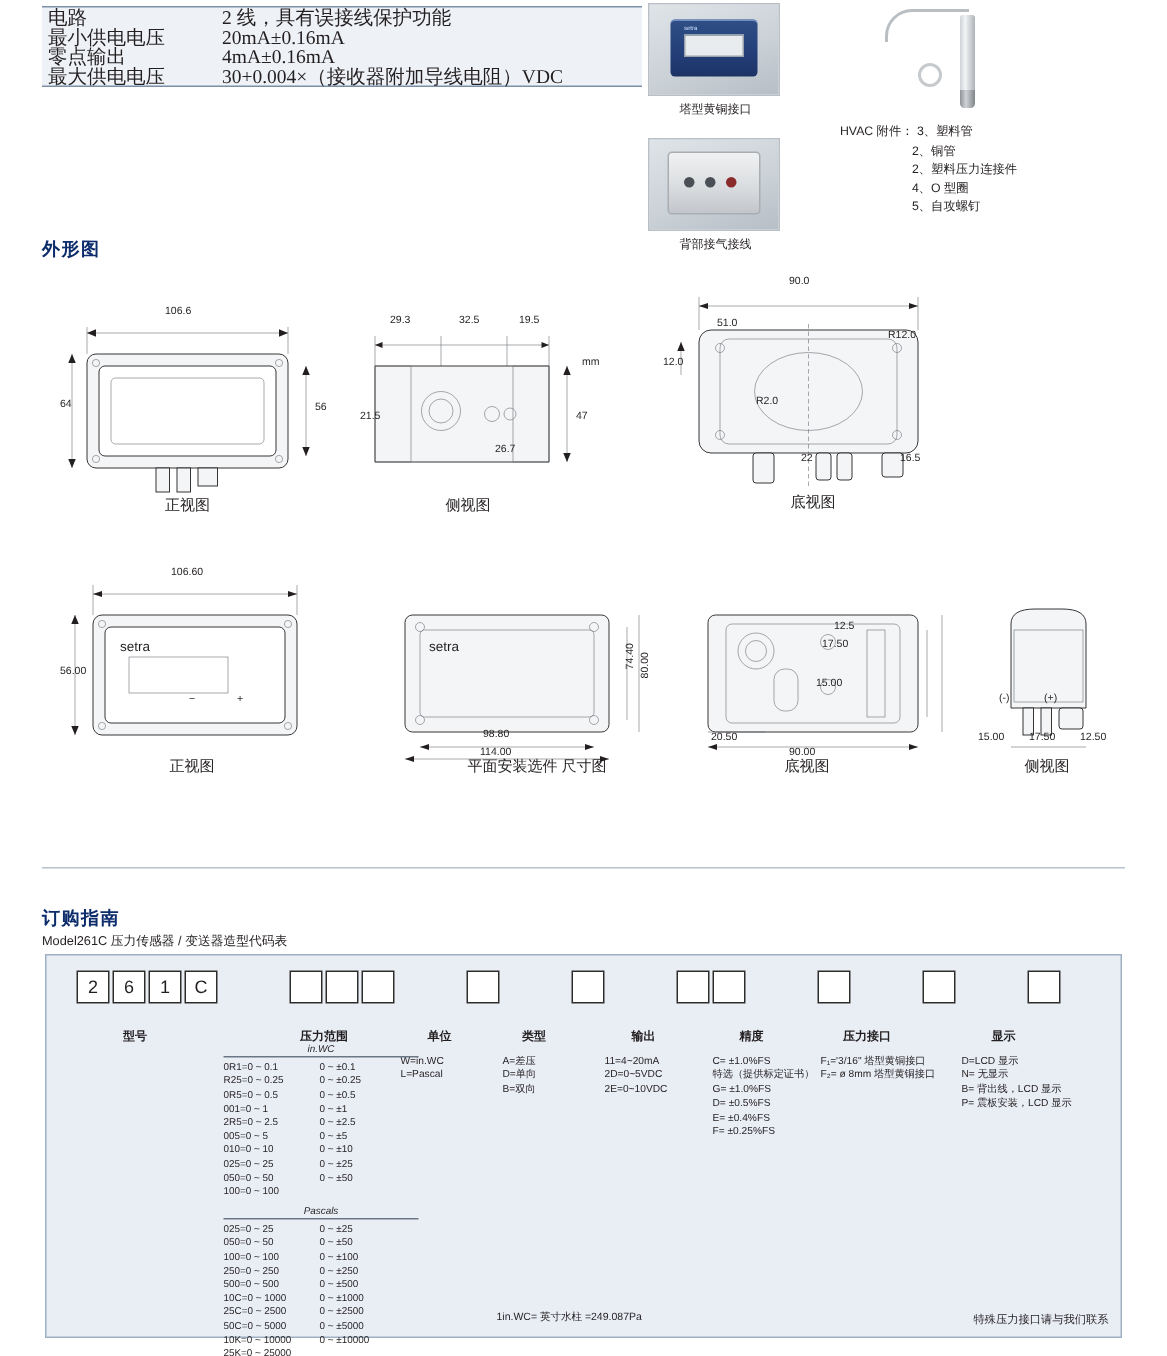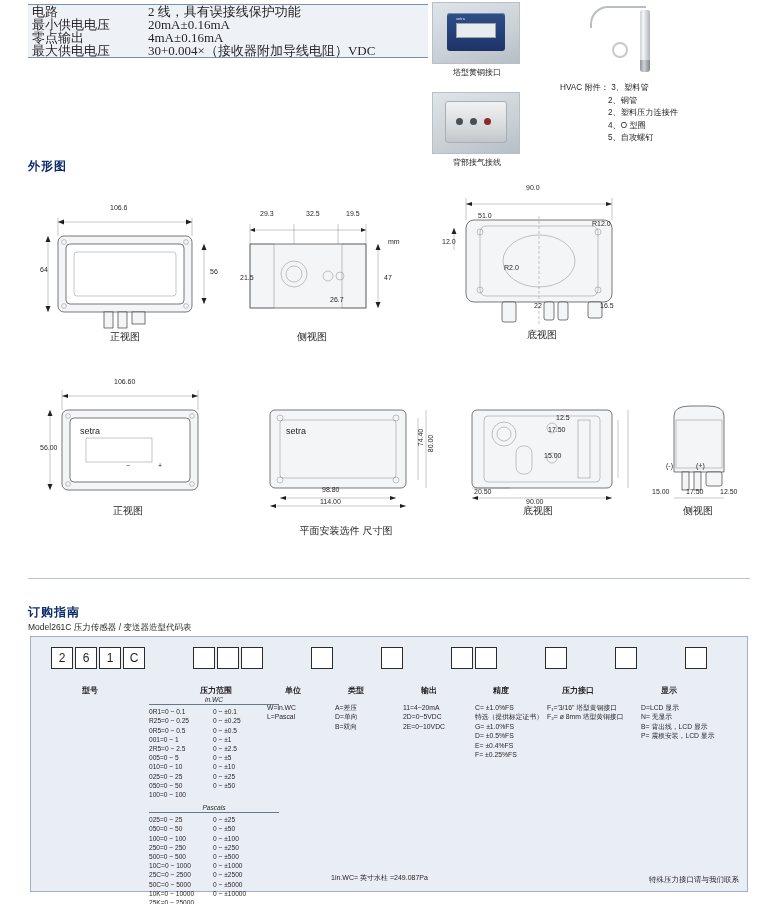--- a/index.html
+++ b/index.html
@@ -389,21 +389,21 @@
       <line class="ln-thin" x1="24" y1="130" x2="160" y2="130"></line>
       <polygon points="24,130 30,128 30,132" fill="#231f20"></polygon>
       <polygon points="160,130 154,128 154,132" fill="#231f20"></polygon>
       <line class="ln-thin" x1="172" y1="42" x2="172" y2="104"></line>
       <line class="ln-thin" x1="180" y1="34" x2="180" y2="112"></line>
     </svg>
     <div class="dim" style="position:absolute; left:76px; top:110px;">98.80</div>
     <div class="dim" style="position:absolute; left:74px; top:122px;">114.00</div>
     <div class="dim" style="position:absolute; left:166px; top:58px; transform:rotate(-90deg);">74.40</div>
     <div class="dim" style="position:absolute; left:176px; top:64px; transform:rotate(-90deg);">80.00</div>
-    <div class="cap" style="position:absolute; left:40px; top:128px; width:120px;margin-top:20px;">平面安装选件 尺寸图</div>
+    <div class="cap" style="position:absolute; left:52px; top:128px; width:120px;">平面安装选件 尺寸图</div>
   </div>
 
   <div class="draw" style="left:452px; top:376px; width:190px; height:152px;">
     <svg width="190" height="140">
       <rect class="fillgrey" x="20" y="34" width="140" height="78" rx="5"></rect>
       <rect class="ln-thin" x="32" y="40" width="116" height="66" rx="4" fill="#fbfbfc"></rect>
       <circle class="ln-thin" cx="52" cy="58" r="12" fill="#fff"></circle>
       <circle class="ln-thin" cx="52" cy="58" r="7" fill="#f1f2f3"></circle>
       <circle class="ln-thin" cx="100" cy="52" r="5" fill="#fff"></circle>
       <circle class="ln-thin" cx="100" cy="82" r="5" fill="#fff"></circle>

